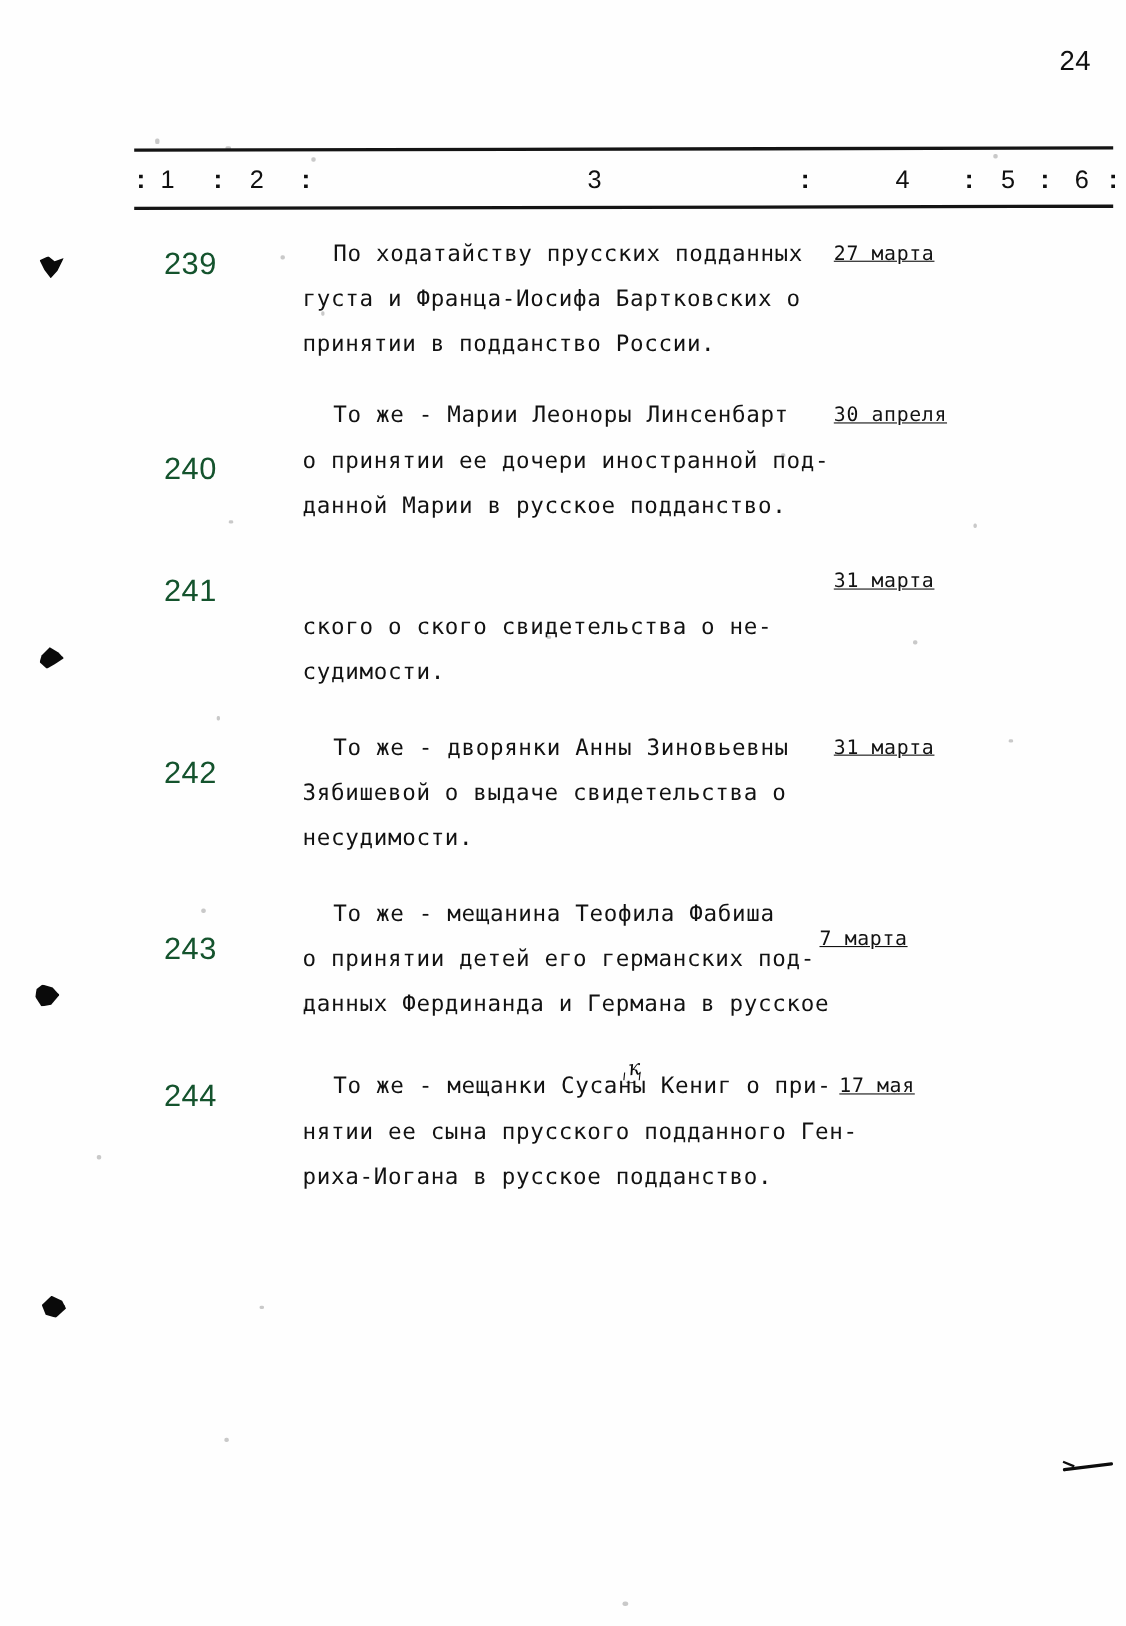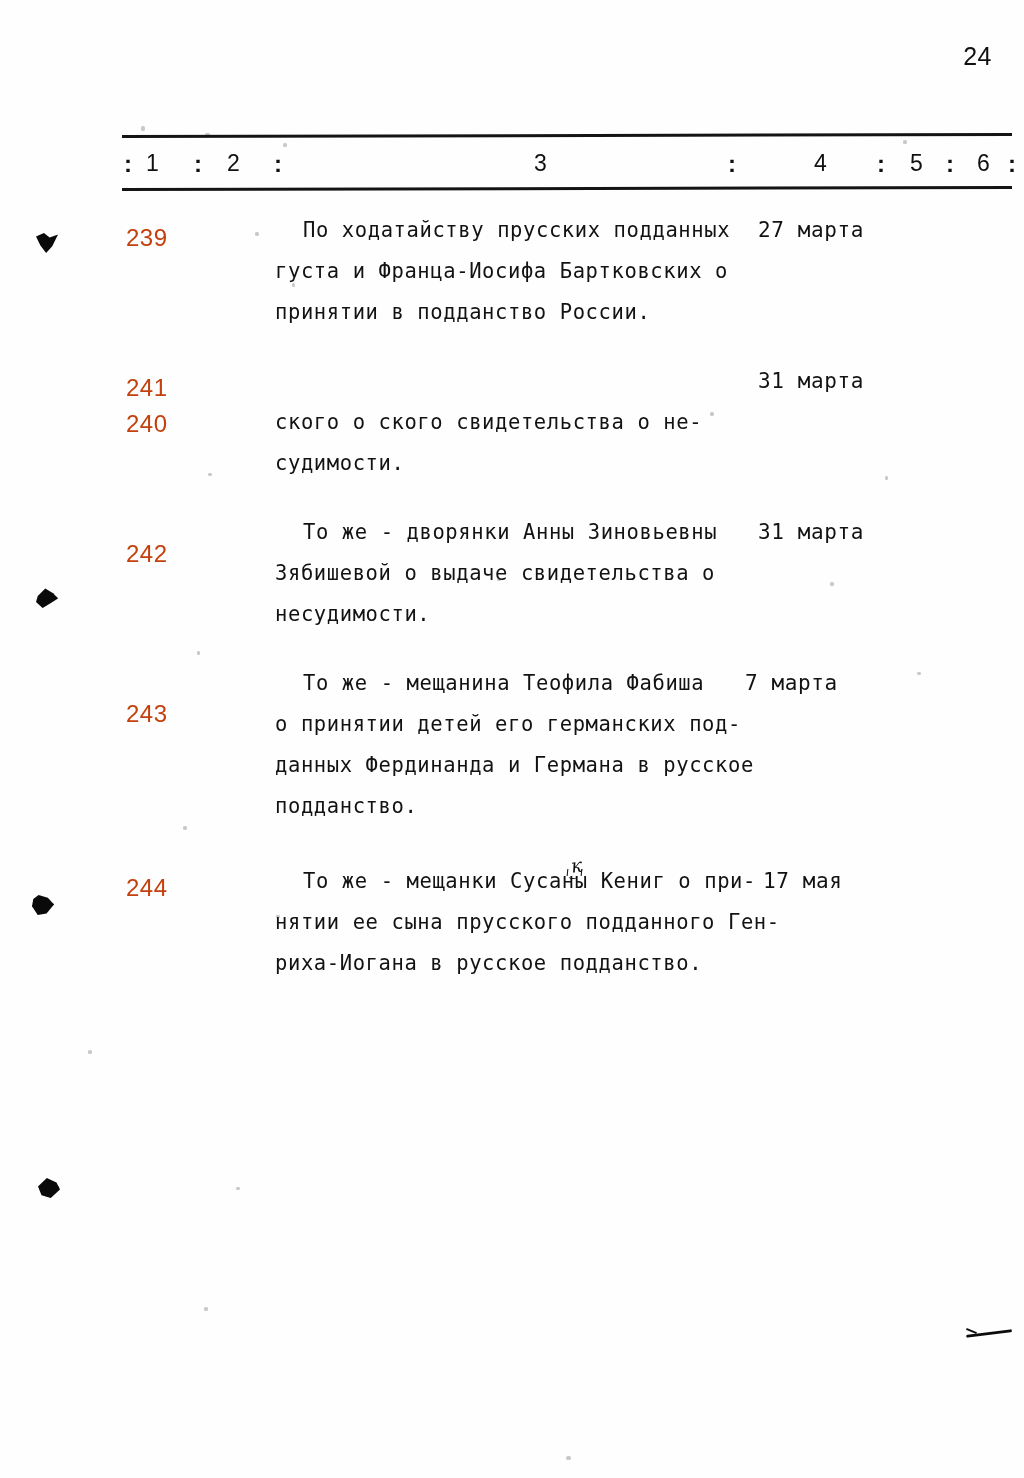--- a/index.html
+++ b/index.html
@@ -88,25 +88,25 @@
     top: 210px;
     width: 1024px;
     z-index: 3;
   }
   .entry {
     position: relative;
     margin-bottom: 22px;
   }
   .entry-number {
     position: absolute;
-    left: 126px;
+    left: 149px;
     font-family: "Liberation Sans", sans-serif;
-    font-size: 24px;
+    font-size: 28px;
     letter-spacing: 0.5px;
-    color: #c2410c;
+    color: #14532d;
     white-space: nowrap;
   }
   .entry-body {
     margin-left: 275px;
     width: 720px;
     position: relative;
   }
   .line {
     position: relative;
     height: 41px;
@@ -115,24 +115,25 @@
     letter-spacing: 0.6px;
     white-space: nowrap;
     color: #121212;
   }
   .line .indent {
     display: inline-block;
     width: 28px;
   }
   .line .date {
     position: absolute;
-    font-size: 21px;
+    font-size: 18px;
     letter-spacing: 0.6px;
     color: #121212;
     white-space: nowrap;
+    text-decoration: underline;
   }
 
   
   .overstrike {
     position: relative;
     display: inline-block;
   }
   .overstrike .under {
     color: #121212;
   }
@@ -268,20 +269,25 @@
     <div class="entry-number" style="top:14px;">239</div>
     <div class="entry-body">
       <div class="line"><span class="indent"></span><span>По ходатайству прусских подданных</span><span class="date" style="left:483px;">27 марта</span></div>
       <div class="line">густа и Франца-Иосифа Бартковских о</div>
       <div class="line">принятии в подданство России.</div>
     </div>
   </div>
 
   <div class="entry" style="margin-top:24px;">
     <div class="entry-number" style="top:13px;margin-top:40px;">240</div>
+    <div class="entry-body">
+      <div class="line"><span class="indent"></span><span>То же - Марии Леоноры Линсенбарт</span><span class="date" style="left:483px;">30 апреля</span></div>
+      <div class="line">о принятии ее дочери иностранной под-</div>
+      <div class="line">данной Марии в русское подданство.</div>
+    </div>
   </div>
 
   <div class="entry" style="margin-top:28px;">
     <div class="entry-number" style="top:13px;">241</div>
     <div class="entry-body">
       <div class="line"><span class="indent"></span><span class="date" style="left:483px;">31 марта</span></div>
       <div class="line">ского о ского свидетельства о не-</div>
       <div class="line">судимости.</div>
     </div>
   </div>
@@ -291,24 +297,23 @@
     <div class="entry-body">
       <div class="line"><span class="indent"></span><span>То же - дворянки Анны Зиновьевны</span><span class="date" style="left:483px;">31 марта</span></div>
       <div class="line">Зябишевой о выдаче свидетельства о</div>
       <div class="line">несудимости.</div>
     </div>
   </div>
 
   <div class="entry" style="margin-top:28px;">
     <div class="entry-number" style="top:13px;margin-top:24px;">243</div>
     <div class="entry-body">
-      <div class="line"><span class="indent"></span><span>То же - мещанина Теофила Фабиша</span><span class="date" style="left:470px;">7 марта</span></div>
+      <div class="line"><span class="indent"></span><span>То же - мещанина Теофила Фабиша</span><span class="date" style="left:470px;margin-top:23px;">7 марта</span></div>
       <div class="line">о принятии детей его германских под-</div>
       <div class="line">данных Фердинанда и Германа в русское</div>
-      <div class="line">подданство.</div>
     </div>
   </div>
 
   <div class="entry" style="margin-top:34px;">
     <div class="entry-number" style="top:13px;">244</div>
     <div class="entry-body">
       <div class="line">
         <span class="indent"></span><span>То же - мещанки Сусаны Кениг о при-</span>
         <span class="date" style="left:488px;">17 мая</span>
         <span class="handwritten-insert" style="left:296px; top:-16px;">к</span>

